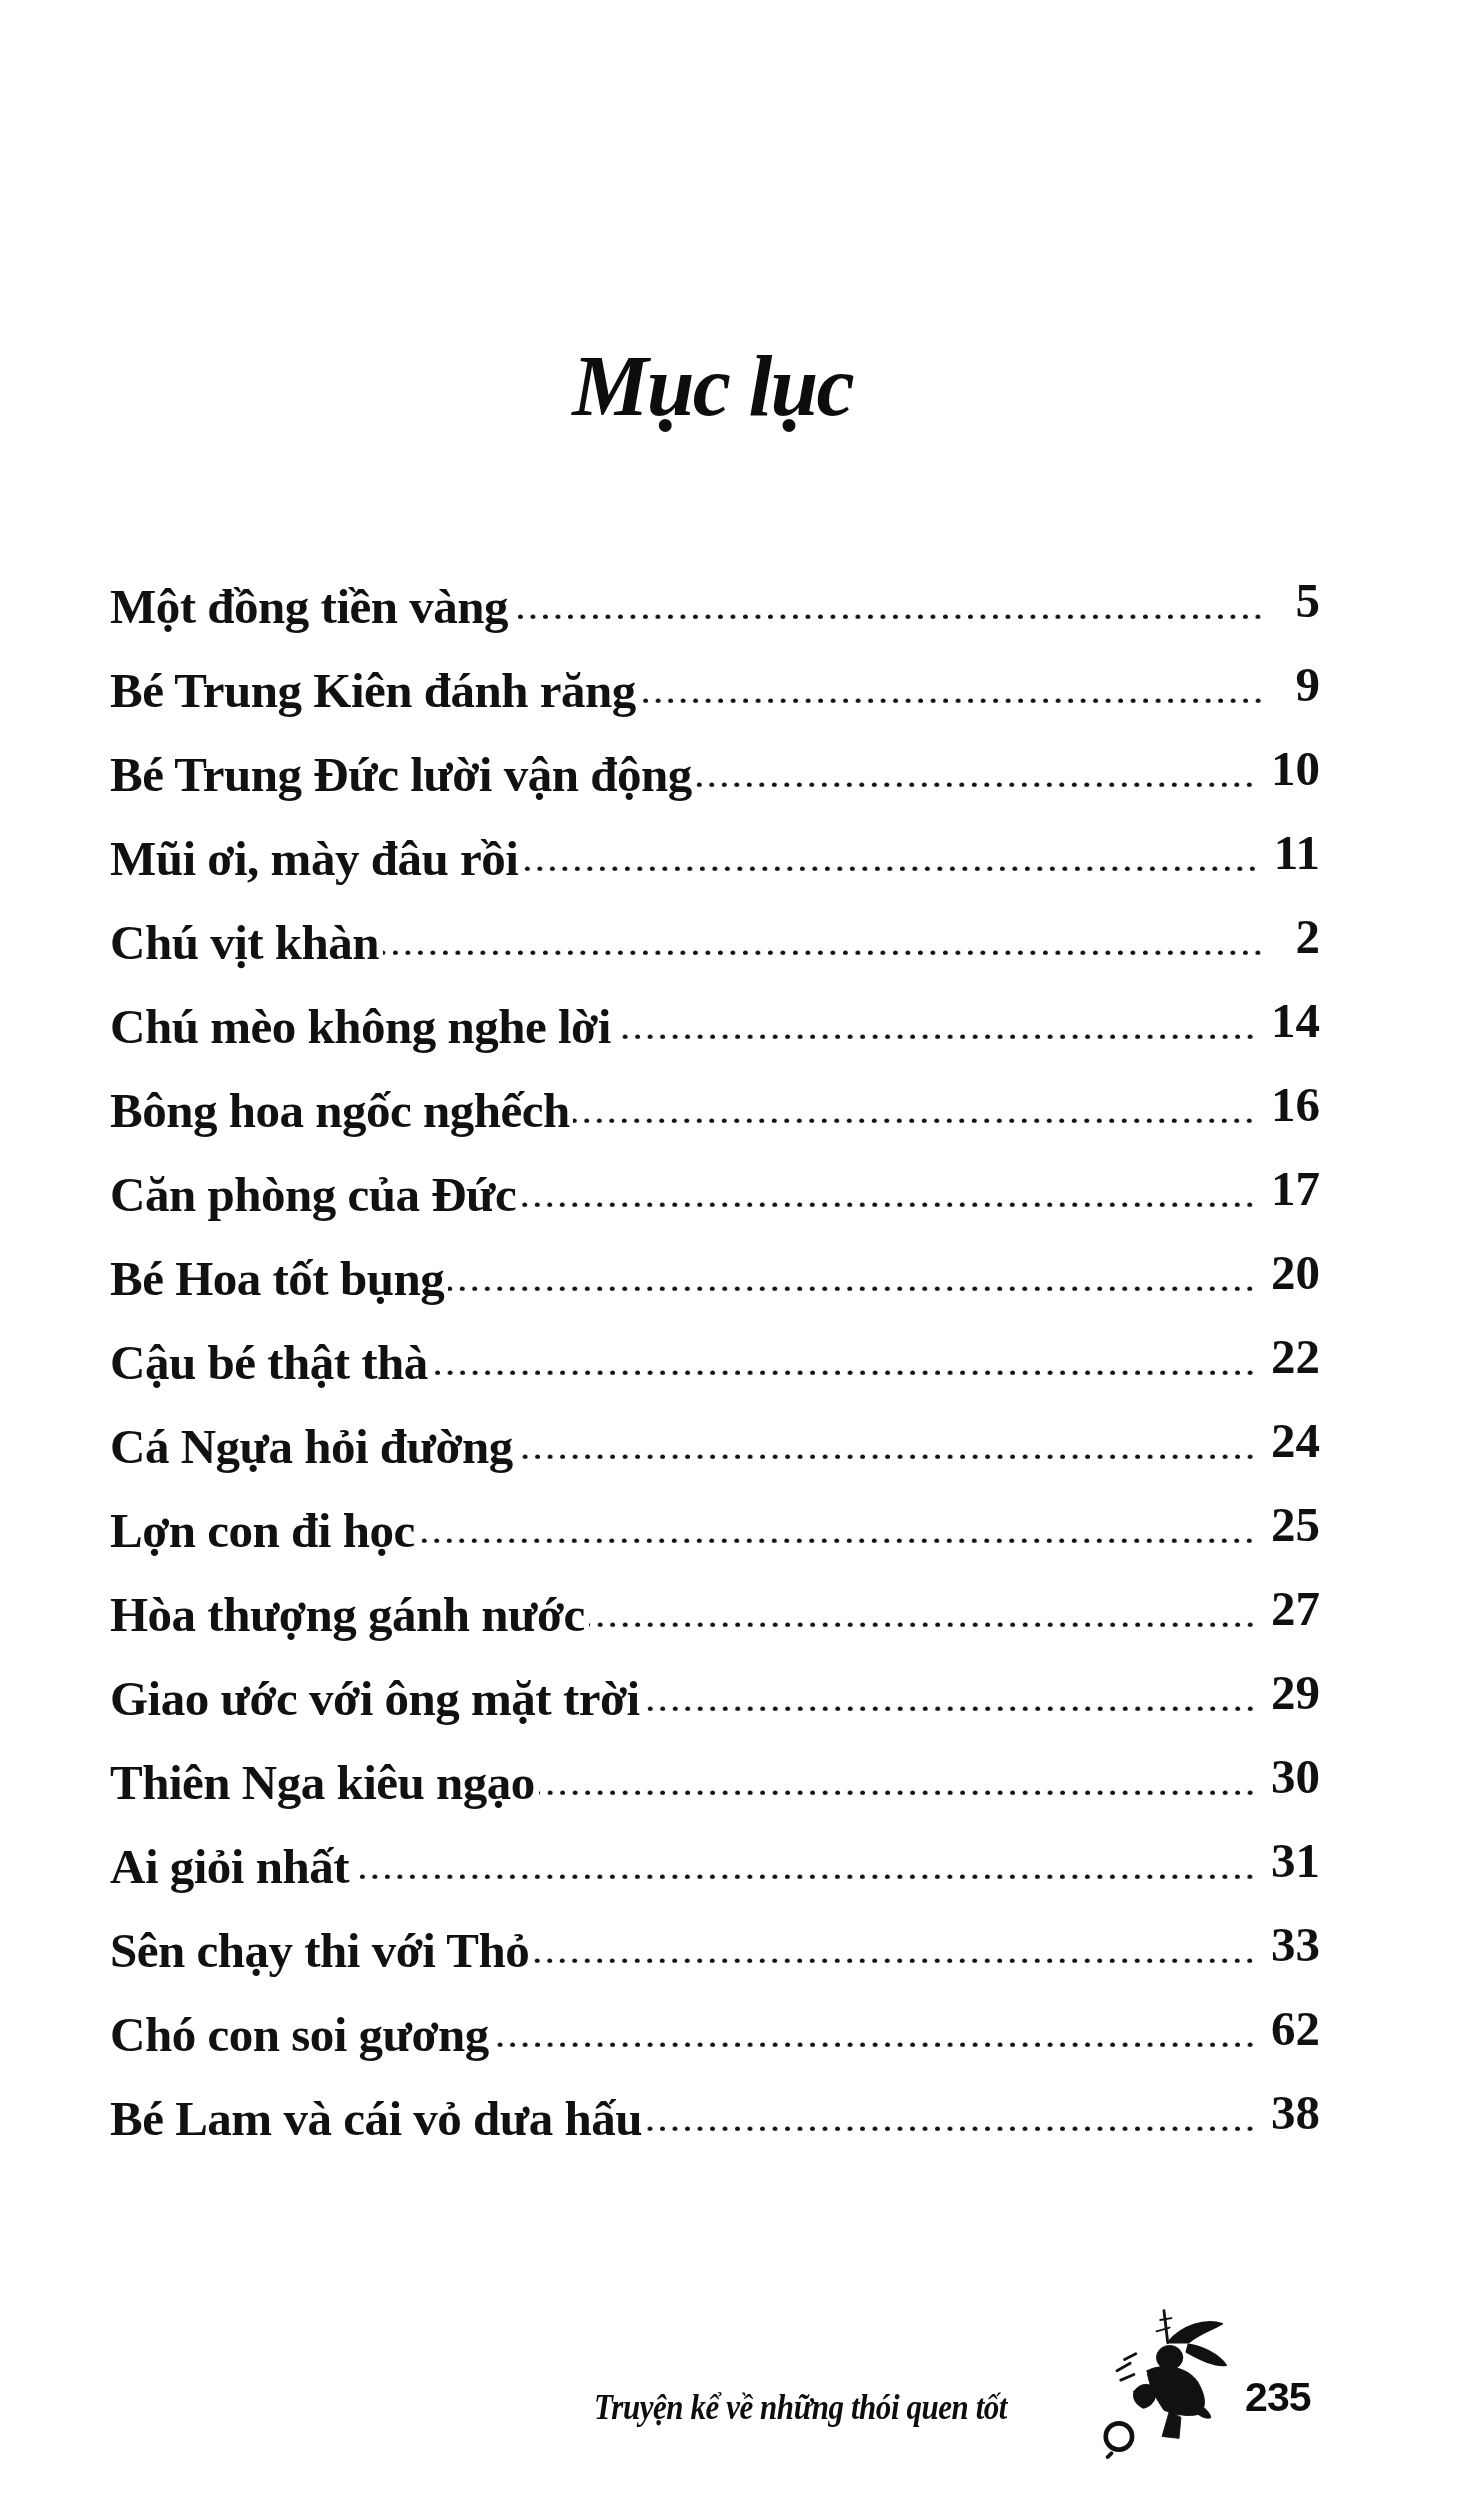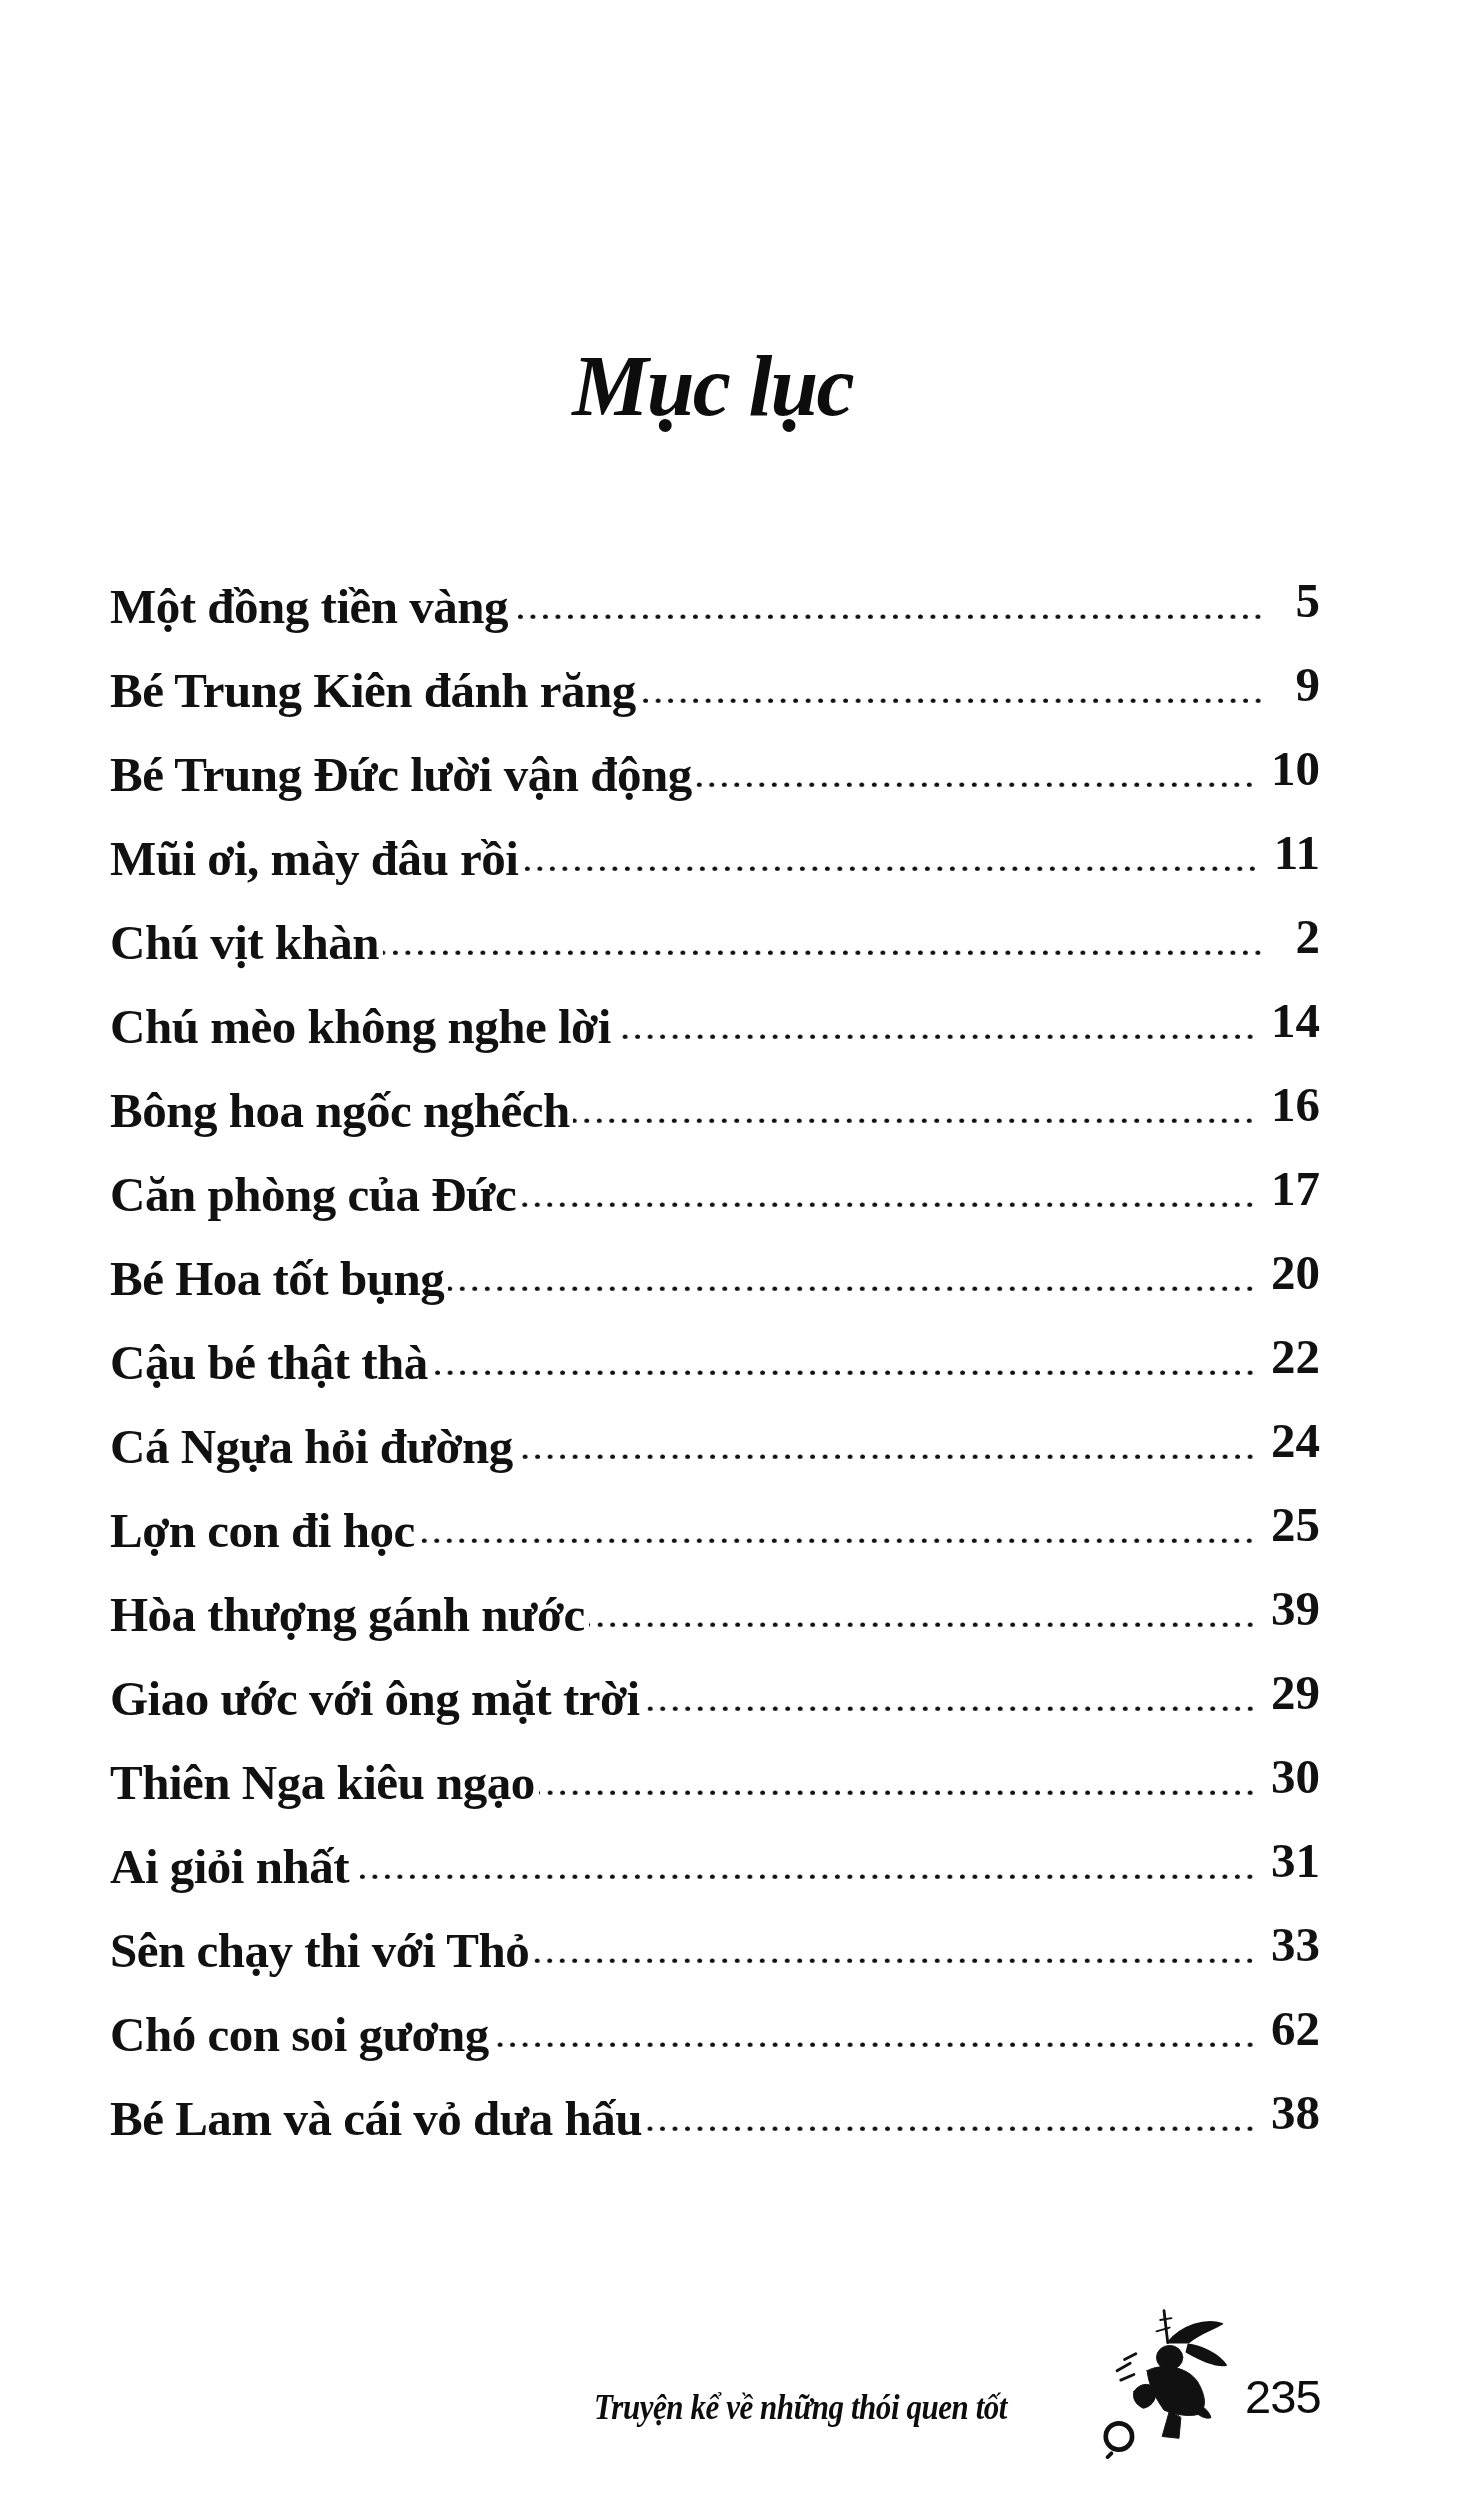--- a/index.html
+++ b/index.html
@@ -113,22 +113,22 @@
     top: 2305px;
     width: 139px;
     height: 154px;
   }
   .footer-page-number {
     position: absolute;
     left: 1245px;
     top: 2369px;
     height: 56px;
     font-family: "Liberation Sans", "DejaVu Sans", sans-serif;
-    font-weight: normal;
-    font-size: 47px;
+    font-weight: bold;
+    font-size: 41px;
     line-height: 56px;
     color: #0d0d0d;
     letter-spacing: -0.9px;
   }
 </style>
 </head>
 <body>
 
 <div class="page">
 
@@ -191,21 +191,21 @@
       <span class="toc-page">24</span>
     </li>
     <li class="toc-row">
       <span class="toc-title">Lợn con đi học</span>
       <span class="toc-leader"></span>
       <span class="toc-page">25</span>
     </li>
     <li class="toc-row">
       <span class="toc-title">Hòa thượng gánh nước</span>
       <span class="toc-leader"></span>
-      <span class="toc-page">39</span>
+      <span class="toc-page">27</span>
     </li>
     <li class="toc-row">
       <span class="toc-title">Giao ước với ông mặt trời</span>
       <span class="toc-leader"></span>
       <span class="toc-page">29</span>
     </li>
     <li class="toc-row">
       <span class="toc-title">Thiên Nga kiêu ngạo</span>
       <span class="toc-leader"></span>
       <span class="toc-page">30</span>

